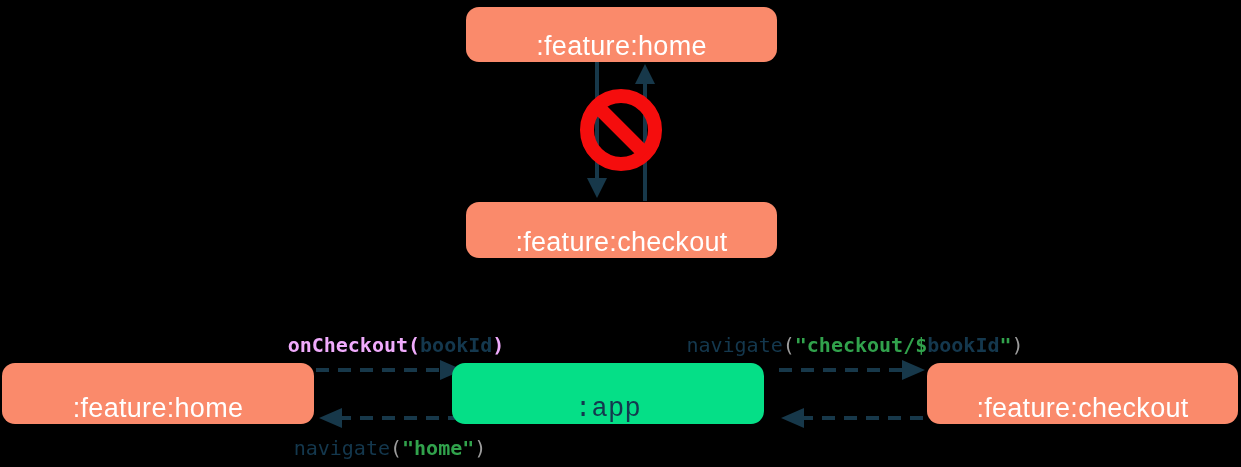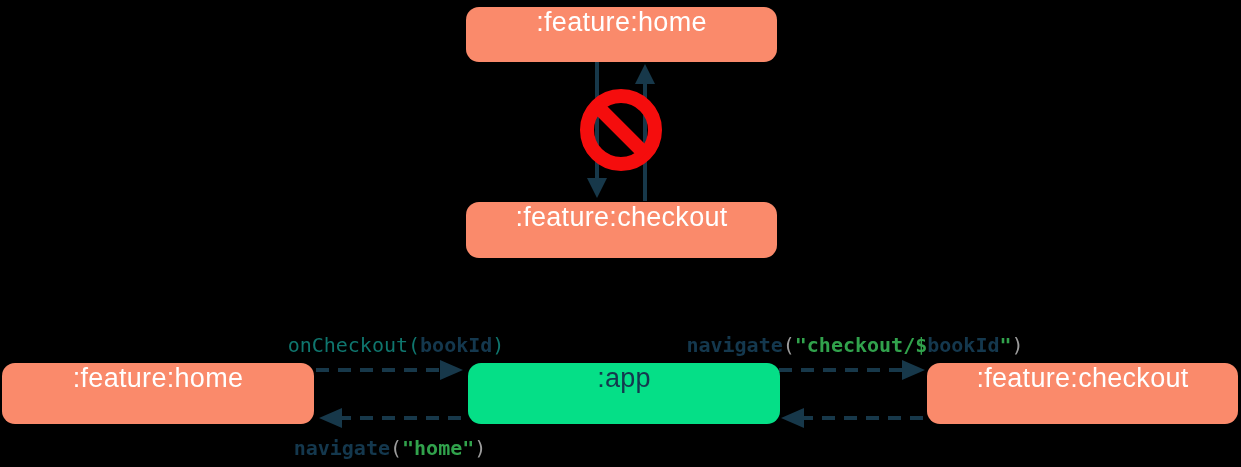--- a/index.html
+++ b/index.html
@@ -6,39 +6,39 @@
   .canvas{
     position:relative;
     width:1241px;height:467px;
     background:#000000;
     overflow:hidden;
     font-family:"Liberation Sans", sans-serif;
   }
   .overlay{position:absolute;left:0;top:0;width:1241px;height:467px;}
   .module{
     position:absolute;
-    display:flex;align-items:flex-start;justify-content:center;
+    display:flex;align-items:flex-end;justify-content:center;
     background:#FA8A6B;
     border-radius:13px;
     color:#FFFFFF;
     font-size:27px;
     letter-spacing:.3px;
   }
   .module.app{background:#05DF87;color:#14384E;}
   .code{
     position:absolute;
     transform:translateX(-50%);
     white-space:nowrap;
     font-family:"DejaVu Sans Mono", monospace;
     font-size:20px;
     line-height:24px;
     color:#14384E;
   }
-  .code .fn{color:#14384E;font-weight:bold;text-align:right;}
-  .code .fn-light{color:#0f766e;font-weight:normal;}
+  .code .fn{color:#14384E;font-weight:normal;text-align:right;}
+  .code .fn-light{color:#f0abfc;font-weight:bold;}
   .code .arg{color:#14384E;font-weight:bold;text-align:center;}
   .code .str{color:#31A24C;font-weight:bold;}
   .code .paren{color:#9C9C9C;font-weight:normal;}
   .solid-arrow{stroke:#17384A;stroke-width:4;fill:none;}
   .dashed-arrow{stroke:#17384A;stroke-width:4;fill:none;stroke-dasharray:13 9;}
   .head{fill:#17384A;stroke:none;}
   .nosign{stroke:#F50D0D;stroke-width:14;fill:none;}
 </style>
 </head>
 <body>
@@ -83,21 +83,21 @@
   </div>
 
   <div class="module" style="left:466px;top:202px;width:311px;height:56px;">
     <span>:feature:checkout</span>
   </div>
 
   <div class="module" style="left:2px;top:363px;width:312px;height:61px;">
     <span>:feature:home</span>
   </div>
 
-  <div class="module app" style="left:468px;top:363px;width:312px;height:61px;">
+  <div class="module app" style="left:452px;top:363px;width:312px;height:61px;font-family:Liberation Mono, monospace;">
     <span>:app</span>
   </div>
 
   <div class="module" style="left:927px;top:363px;width:311px;height:61px;">
     <span>:feature:checkout</span>
   </div>
 
   <div class="code" style="left:396px;top:333px;">
     <span class="fn-light">onCheckout(</span><span class="arg">bookId</span><span class="fn-light">)</span>
   </div>

